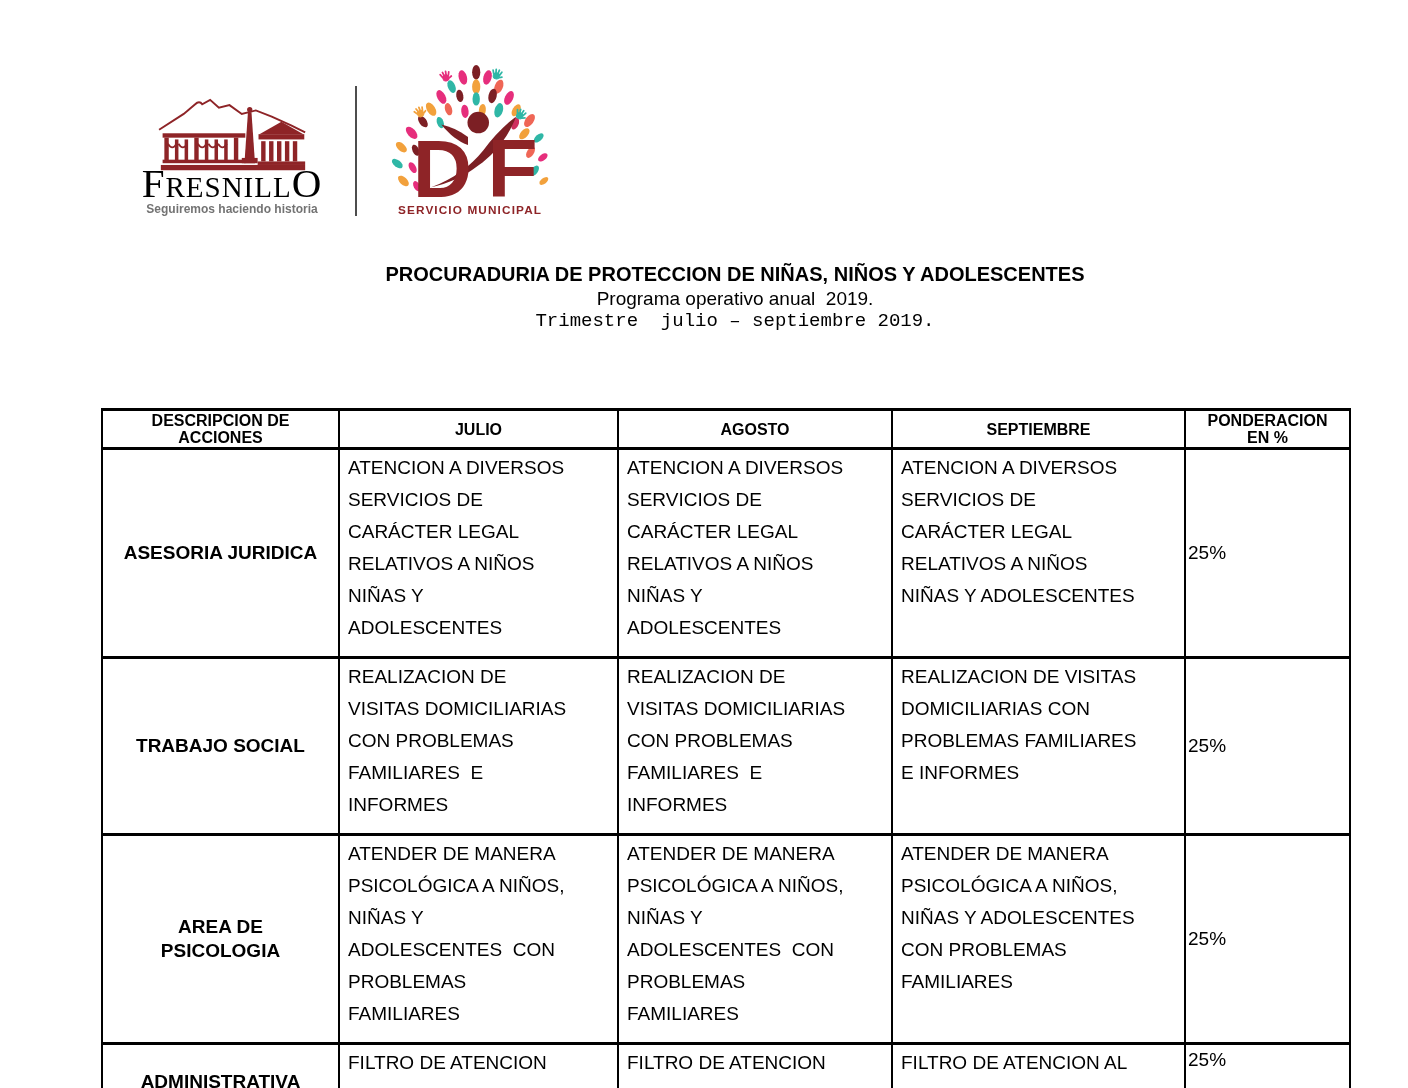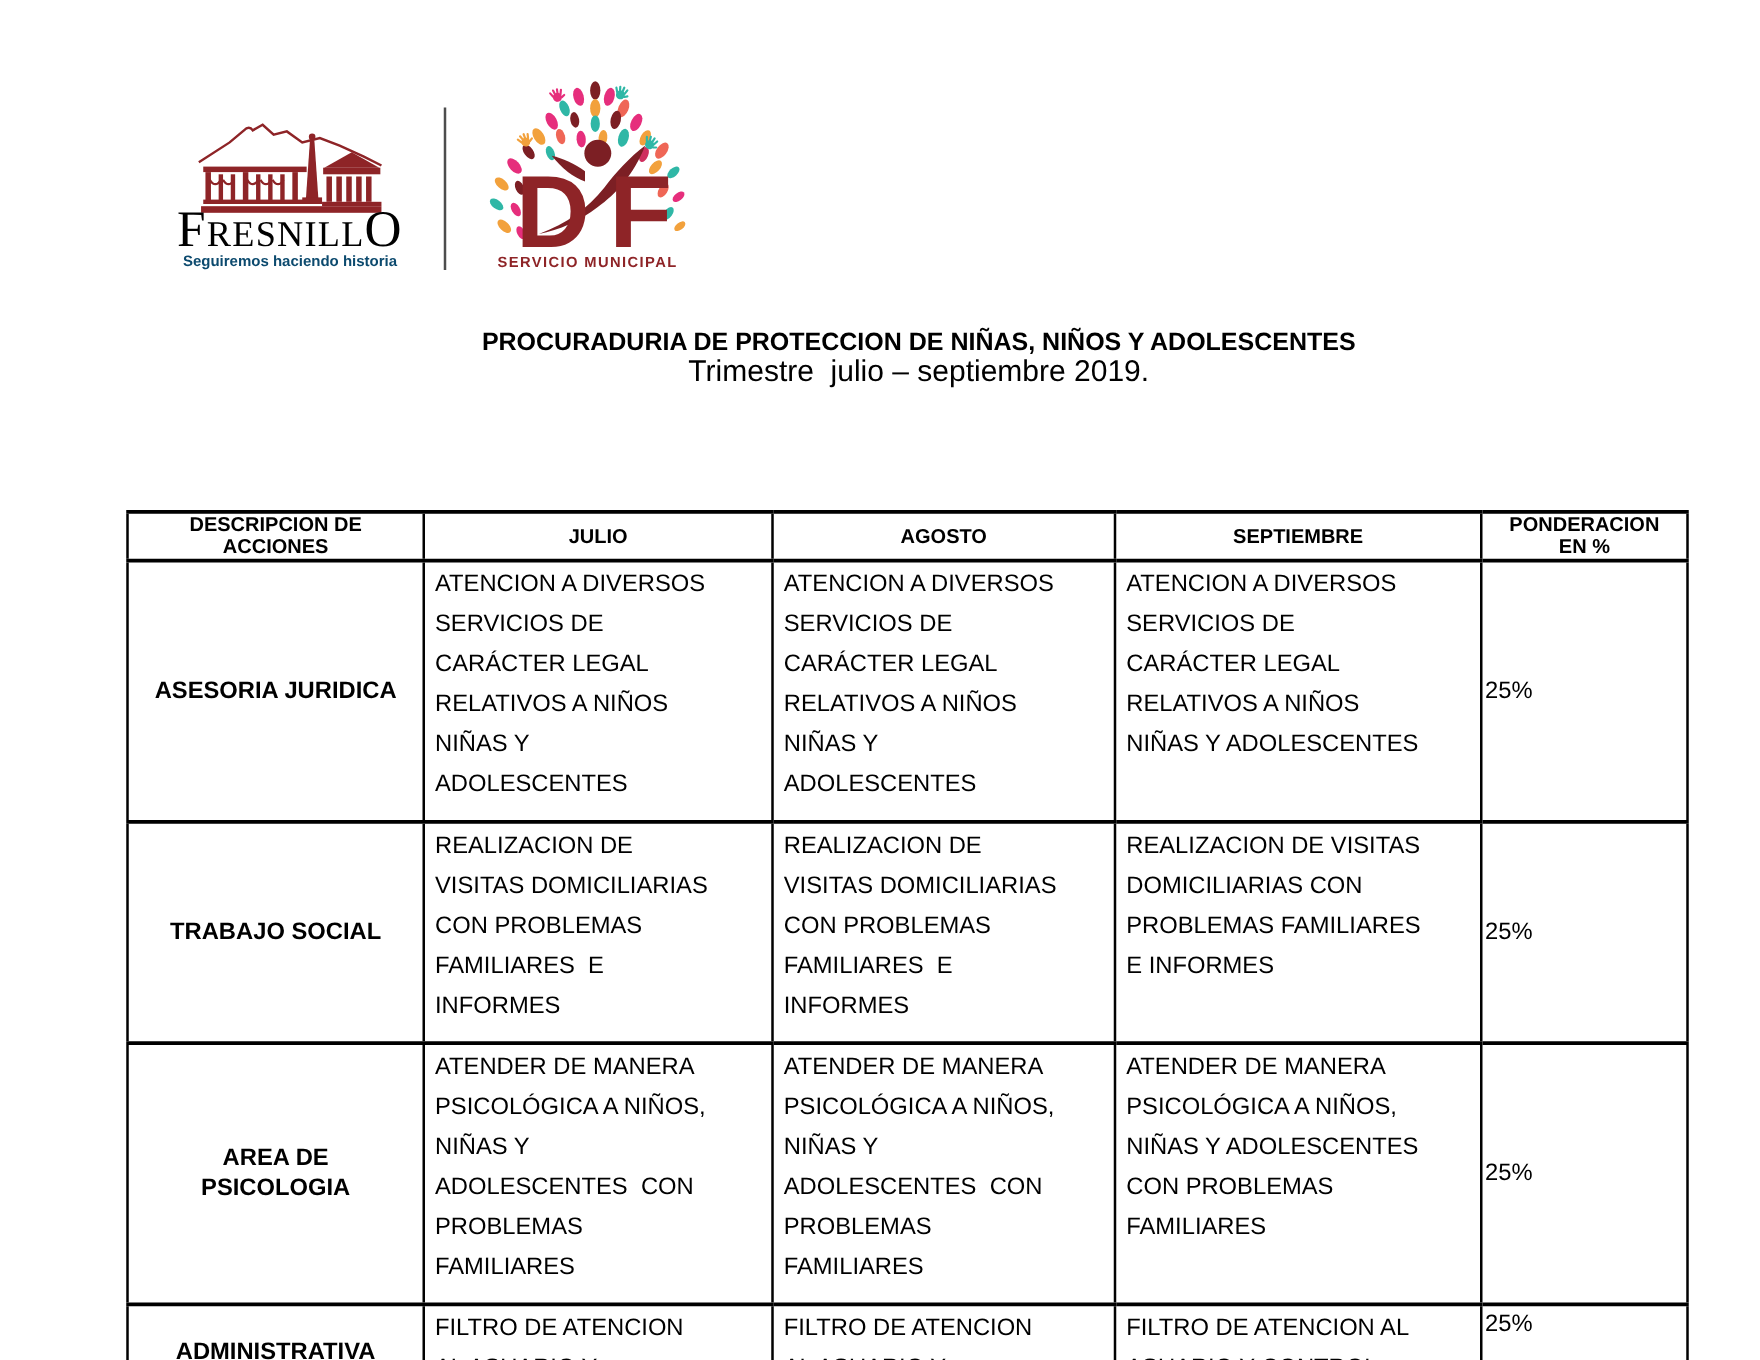--- a/index.html
+++ b/index.html
@@ -18,33 +18,33 @@
   .fres-word{
     position:absolute;left:0;top:78px;width:192px;
     text-align:center;
     font-family:"Liberation Serif", serif;
     font-variant:small-caps;
     font-size:41px;line-height:42px;font-weight:500;
     color:#000000;letter-spacing:1px;white-space:nowrap;
   }
   .fres-tag{
     position:absolute;left:0;top:118px;width:192px;
-    text-align:center;font-size:12px;font-weight:bold;color:#0c4a6e;
+    text-align:center;font-size:12px;font-weight:bold;color:#737373;
     white-space:nowrap;
   }
   .logo-divider{position:absolute;left:355px;top:86px;width:2px;height:130px;background:#4d4d4d;}
   .dif{position:absolute;left:386px;top:64px;width:164px;height:154px;}
   .dif svg{width:164px;height:154px;display:block;}
   .dif-letter{font-family:"Liberation Sans", sans-serif;font-weight:bold;font-size:80px;fill:#8e2427;}
   .dif-sub{font-family:"Liberation Sans", sans-serif;font-weight:bold;font-size:11.5px;fill:#8e2427;letter-spacing:1.1px;}
   
   .titleblock{position:absolute;left:100px;top:262px;width:1270px;text-align:center;}
   .t1{font-size:20px;font-weight:bold;line-height:24px;white-space:pre-wrap;text-align:center;}
   .t2{font-size:19px;line-height:23px;margin-top:1px;white-space:pre-wrap;}
-  .t3{font-size:24px;line-height:23px;white-space:pre-wrap;}
+  .t3{font-size:19px;line-height:23px;white-space:pre-wrap;font-family:Liberation Mono, monospace;}
   
   table.poa{
     position:absolute;left:101px;top:408px;width:1248px;
     border-collapse:collapse;table-layout:fixed;
   }
   table.poa th, table.poa td{
     border-left:2px solid #000;border-right:2px solid #000;
     border-top:3px solid #000;border-bottom:3px solid #000;
     overflow:hidden;
   }
@@ -188,20 +188,21 @@
       </g>
 
       <text class="dif-letter" x="26" y="130">D</text>
       <text class="dif-letter" x="99" y="130">F</text>
       <text class="dif-sub" x="82" y="146" text-anchor="middle">SERVICIO MUNICIPAL</text>
     </svg>
   </div>
 
   <div class="titleblock">
     <div class="t1">PROCURADURIA DE PROTECCION DE NIÑAS, NIÑOS Y ADOLESCENTES</div>
+    <div class="t2">Programa operativo anual  2019.</div>
     <div class="t3">Trimestre  julio – septiembre 2019.</div>
   </div>
 
   <table class="poa">
     <colgroup>
       <col style="width:237px">
         <col style="width:279px">
         <col style="width:274px">
         <col style="width:293px">
         <col style="width:165px">

